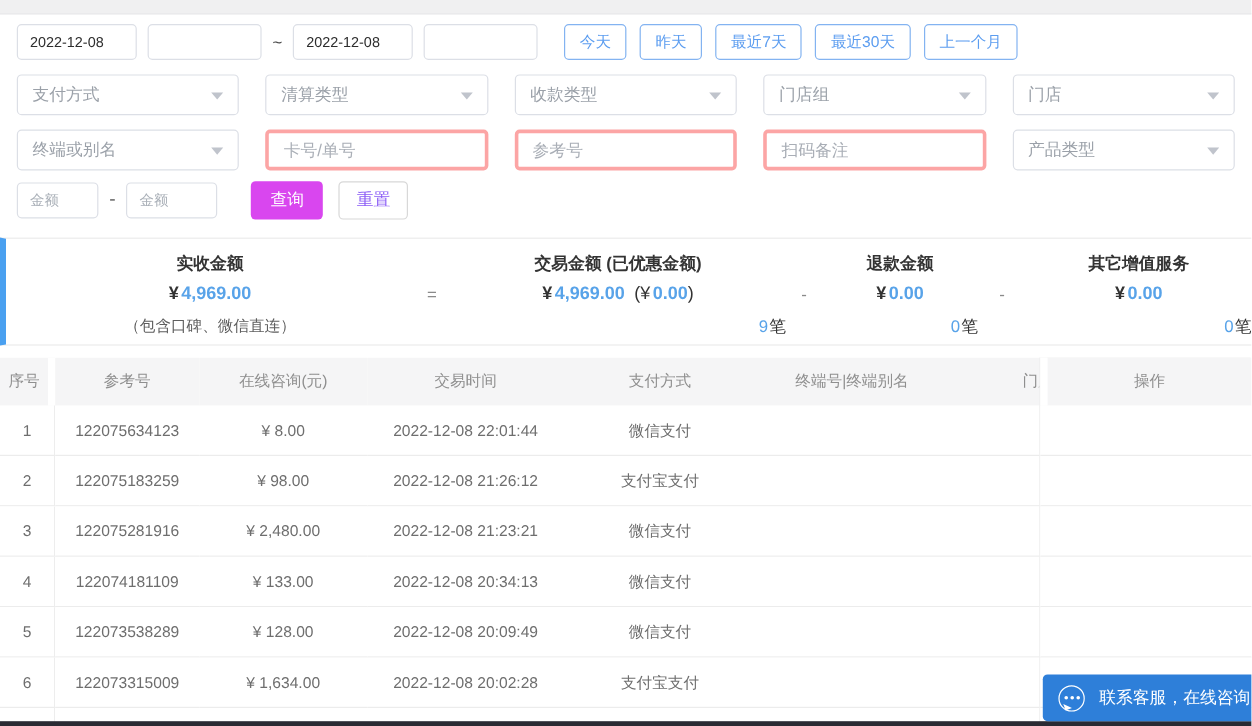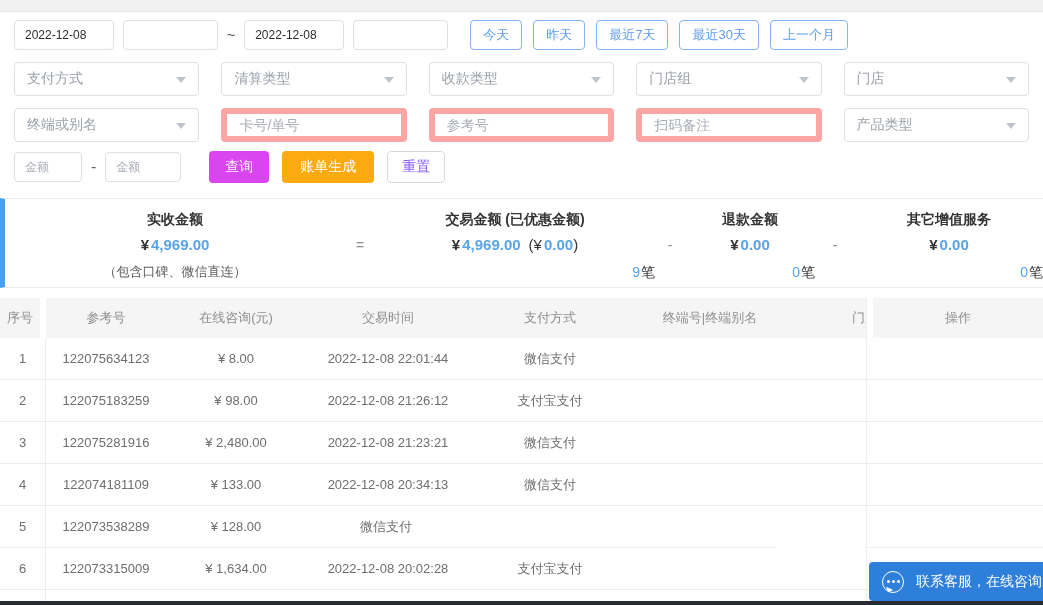--- a/index.html
+++ b/index.html
@@ -32,21 +32,21 @@
   .sel {
     position:relative; height:34px; border:1px solid #dcdfe6; border-radius:4px;
     display:flex; align-items:center; padding:0 30px 0 12px;
     color:#9ba1a9; font-size:14px; background:#fff; cursor:pointer;
   }
   .caret {
     position:absolute; right:12px; top:50%; margin-top:-2px;
     width:0; height:0; border-left:5px solid transparent;
     border-right:5px solid transparent; border-top:6px solid #c0c4cc;
   }
-  .tinp { height:34px; width:100%; border:6px solid #fca5a5; border-radius:4px;
+  .tinp { height:34px; width:100%; border:3px solid #fca5a5; border-radius:4px;
     padding:0 12px; font-size:14px; color:#2d2d2d; outline:none; }
   .tinp::placeholder { color:#a9aeb6; }
   .frow4 { margin-top:9px;align-items:center; }
   .amount1 { width:68px; height:30px; }
   .amount2 { width:76px; height:30px; }
   .dash { margin:0 9px; color:#666; }
   .btn { height:32px; border-radius:4px; font-size:14px; border:none; cursor:pointer; }
   .btn-search { background:#d946ef; color:#fff; margin-left:28px; width:60px; }
   .btn-bill { background:#fbab10; color:#fff; margin-left:13px; padding:0 18px; }
   .btn-reset { background:#fff; color:#8b5cf6; border:1px solid #d8d8d8; margin-left:13px; width:58px; }
@@ -167,21 +167,20 @@
       <span>产品类型</span>
       <span class="caret"></span>
     </div>
   </div>
 
   <div class="frow frow4">
     <input class="inp amount1" placeholder="金额" style="">
     <span class="dash">-</span>
     <input class="inp amount2" placeholder="金额" style="">
     <button class="btn btn-search">查询</button>
-    <button class="btn btn-bill">账单生成</button>
     <button class="btn btn-reset">重置</button>
   </div>
 </div>
 
 <div class="summary">
   <div class="scol w1">
     <div class="lbl">实收金额</div>
     <div class="val"><span>¥</span><b>4,969.00</b></div>
     <div class="note">（包含口碑、微信直连）</div>
   </div>
@@ -250,20 +249,21 @@
       <div class="td c2">¥ 133.00</div>
       <div class="td c3">2022-12-08 20:34:13</div>
       <div class="td c4">微信支付</div>
       <div class="td c5"></div>
       <div class="td c6"></div>
     </div>
     <div class="trow">
       <div class="td c0">5</div>
       <div class="td c1">122073538289</div>
       <div class="td c2">¥ 128.00</div>
+      <div class="td c3">2022-12-08 20:09:49</div>
       <div class="td c4">微信支付</div>
       <div class="td c5"></div>
       <div class="td c6"></div>
     </div>
     <div class="trow">
       <div class="td c0">6</div>
       <div class="td c1">122073315009</div>
       <div class="td c2">¥ 1,634.00</div>
       <div class="td c3">2022-12-08 20:02:28</div>
       <div class="td c4">支付宝支付</div>

